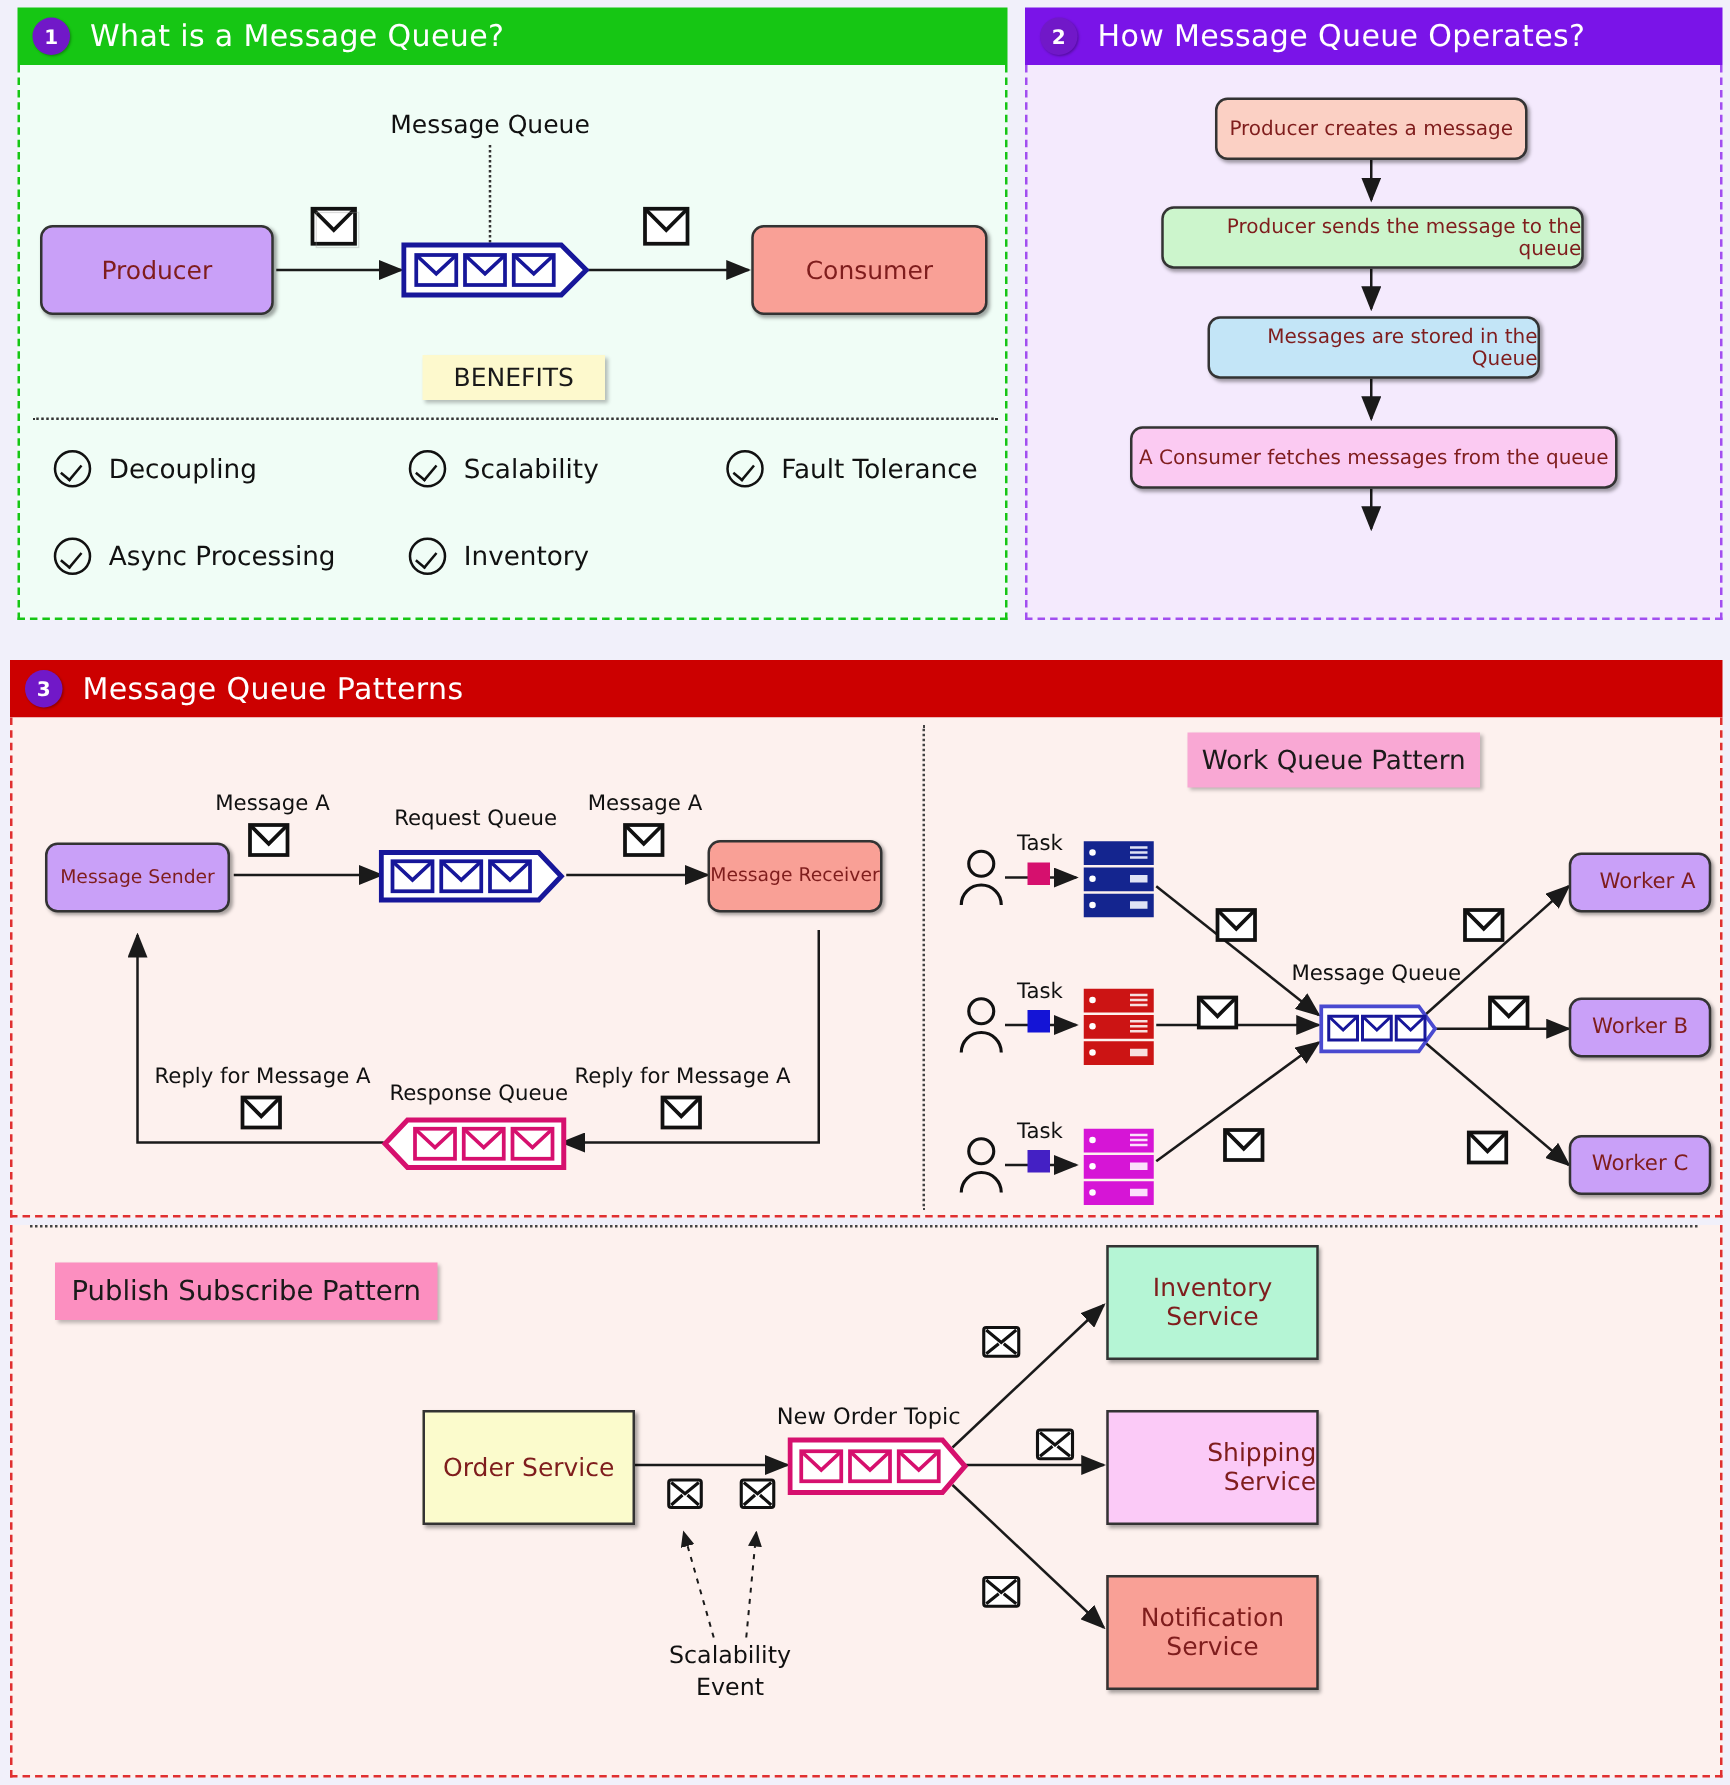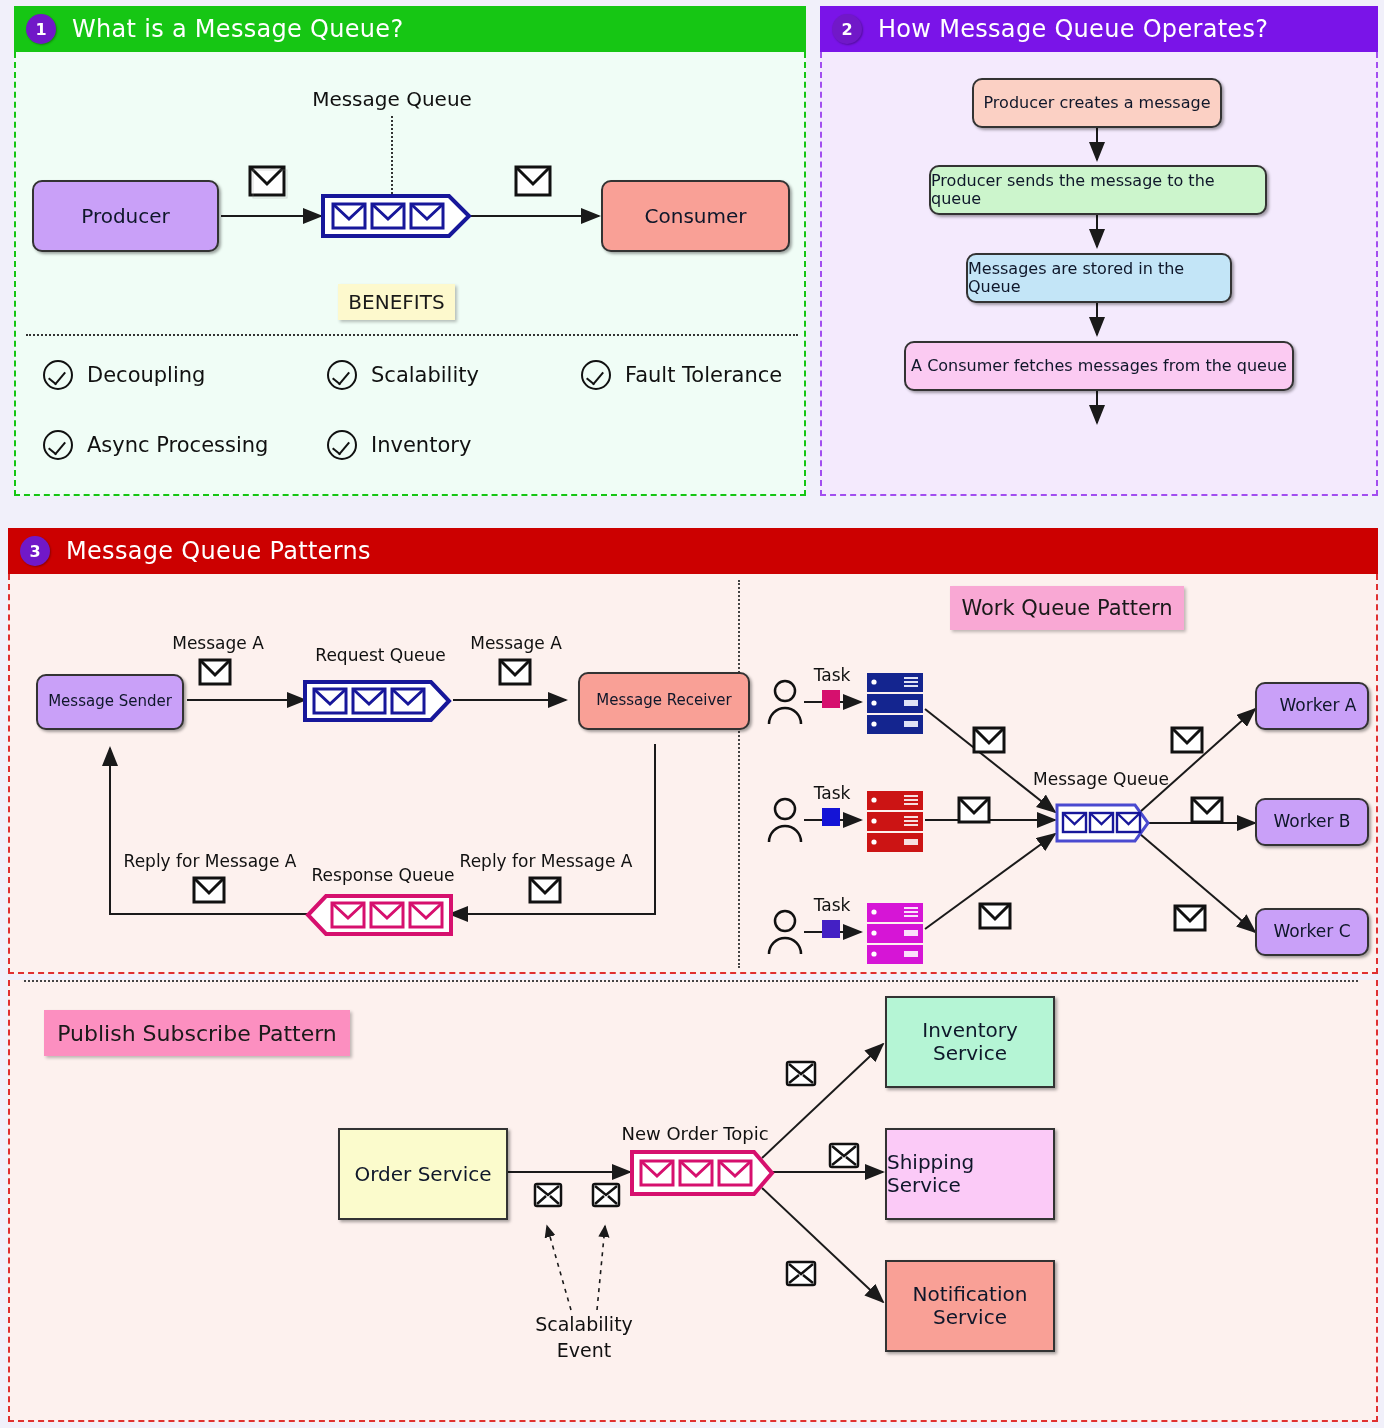--- a/index.html
+++ b/index.html
@@ -50,25 +50,25 @@
   }
   .panel-body { position: absolute; left: 0; right: 0; box-sizing: border-box; }
 
   
   .node {
     position: absolute;
     box-sizing: border-box;
     display: flex;
     align-items: center;
     justify-content: center;
-    text-align: left;
+    text-align: right;
     border: 2px solid #333;
     border-radius: 10px;
     box-shadow: 2px 2px 3px rgba(0,0,0,.35);
-    color: #0f172a;
+    color: #7f1d1d;
     line-height: 1.15;
   }
   .node.sq { border-radius: 0; }
   .label {
     position: absolute;
     color: #111;
     white-space: nowrap;
     line-height: 1.15;
   }
   .label.c { text-align: center; }
@@ -162,21 +162,21 @@
 
       <div class="env" style="left:497px; top:112px;">
         <svg width="42" height="38" viewBox="0 0 42 38">
           <rect x="3" y="3" width="34" height="28" fill="#fff" stroke="#111" stroke-width="3"></rect>
           <path d="M4,4 L20,20 L36,4" fill="none" stroke="#111" stroke-width="3"></path>
         </svg>
       </div>
 
       <div class="node" style="left:585px; top:128px; width:189px; height:72px; background:#f9a096; font-size:20px;">Consumer</div>
 
-      <div class="tagbox" style="left:322px; top:232px; width:117px; height:36px; background:#fdf9cd; font-size:20px;">BENEFITS</div>
+      <div class="tagbox" style="left:322px; top:232px; width:146px; height:36px; background:#fdf9cd; font-size:20px;">BENEFITS</div>
 
       <div style="position:absolute; left:10px; top:282px; width:772px; border-top:2px dotted #333;"></div>
 
       <div style="position:absolute; left:27px; top:308px;">
         <div class="chk" style="left:0; top:0;"></div>
         <div class="label" style="left:44px; top:3px; font-size:21px;">Decoupling</div>
       </div>
       <div style="position:absolute; left:311px; top:308px;">
         <div class="chk" style="left:0; top:0;"></div>
         <div class="label" style="left:44px; top:3px; font-size:21px;">Scalability</div>
@@ -276,21 +276,21 @@
       </div>
 
       <div class="label c" style="left:436px; top:60px; width:140px; font-size:17px;">Message A</div>
       <div class="env" style="left:488px; top:84px;">
         <svg width="36" height="32" viewBox="0 0 36 32">
           <rect x="2" y="2" width="30" height="24" fill="#fff" stroke="#111" stroke-width="3"></rect>
           <path d="M3,3 L17,17 L31,3" fill="none" stroke="#111" stroke-width="3"></path>
         </svg>
       </div>
 
-      <div class="node" style="left:556px; top:98px; width:172px; height:58px; background:#f9a096; font-size:15px;margin-left:12px;">Message Receiver</div>
+      <div class="node" style="left:556px; top:98px; width:140px; height:58px; background:#f9a096; font-size:15px;">Message Receiver</div>
 
 
       <div class="label c" style="left:110px; top:278px; width:180px; font-size:17px;">Reply for Message A</div>
       <div class="env" style="left:182px; top:302px;">
         <svg width="36" height="32" viewBox="0 0 36 32">
           <rect x="2" y="2" width="30" height="24" fill="#fff" stroke="#111" stroke-width="3"></rect>
           <path d="M3,3 L17,17 L31,3" fill="none" stroke="#111" stroke-width="3"></path>
         </svg>
       </div>
 

